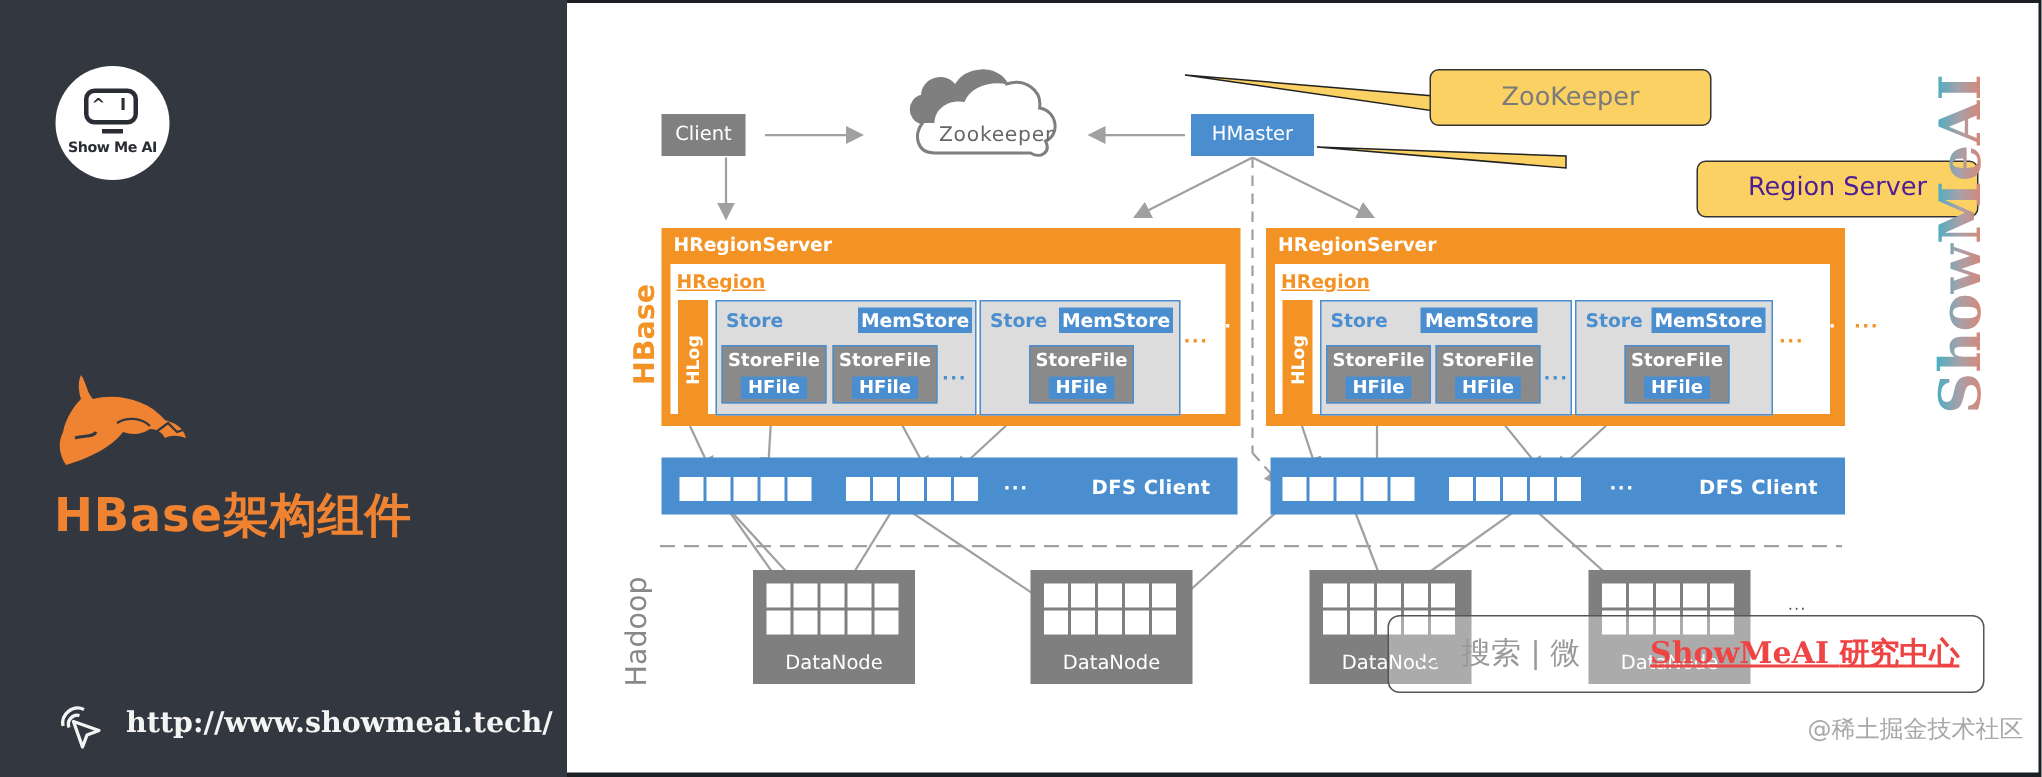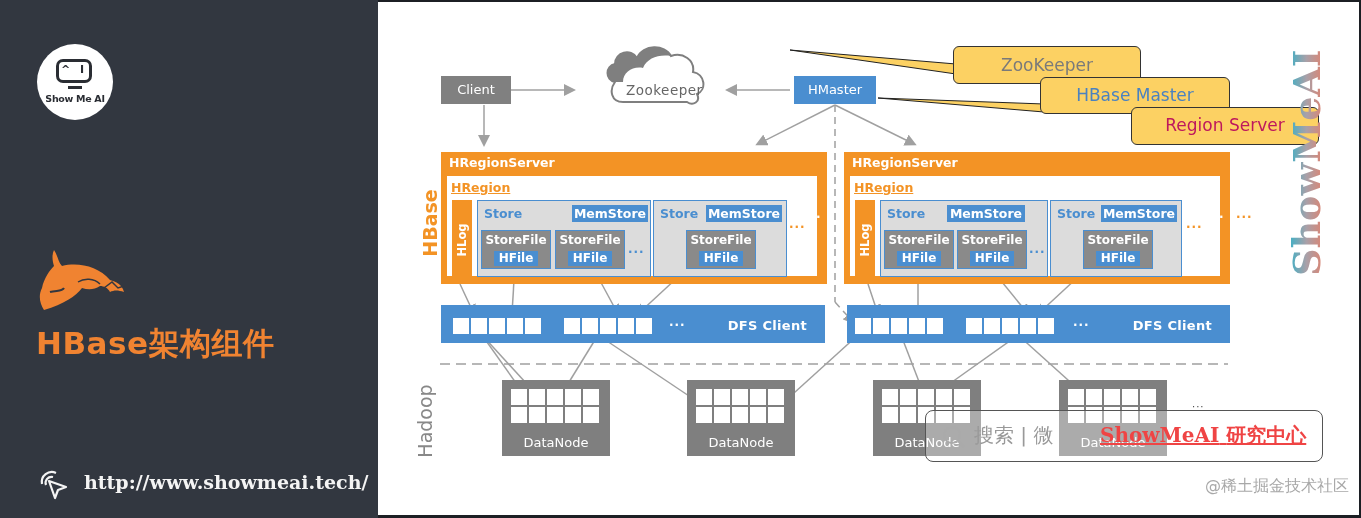--- a/index.html
+++ b/index.html
@@ -117,33 +117,32 @@
       <line x1="640" y1="333" x2="560" y2="390" marker-end="url(#arr)"></line>
       <line x1="640" y1="333" x2="720" y2="405" marker-end="url(#arr)"></line>
 
       <line x1="62" y1="362" x2="850" y2="362" stroke-dasharray="10,6"></line>
     </g>
 
     <path d="M412 48 L578 62 L578 72 Z" fill="#fcd163" stroke="#222" stroke-width="1"></path>
     <path d="M500 96 L666 102 L666 110 Z" fill="#fcd163" stroke="#222" stroke-width="1"></path>
   </svg>
 
-  <div class="abs graybox" style="left:63px;top:74px;width:70px;height:28px;line-height:28px;">Client</div>
+  <div class="abs graybox" style="left:63px;top:74px;width:56px;height:28px;line-height:28px;">Client</div>
 
   <svg class="abs" style="left:225px;top:42px;" width="115" height="62" viewBox="0 0 115 62">
     <path d="M12 38 C2 36 2 22 12 20 C12 8 28 4 34 14 C40 0 62 0 68 12 C80 8 92 16 90 28 C102 30 104 46 94 50 C98 58 90 62 84 58 L20 58 C8 58 6 46 12 38 Z" fill="#fff" stroke="#7f7f7f" stroke-width="2"></path>
     <path d="M12 38 C2 36 2 22 12 20 C12 8 28 4 34 14 C40 0 62 0 68 12 C56 10 44 14 40 24 C30 22 20 28 20 38 Z" fill="#7f7f7f"></path>
   </svg>
   <div class="abs" style="left:248px;top:80px;color:#666;font-size:13.5px;letter-spacing:0.5px;">Zookeeper</div>
 
   <div class="abs bluebox" style="left:416px;top:74px;width:82px;height:28px;line-height:28px;">HMaster</div>
 
   <div class="callout" style="left:575px;top:44px;width:188px;height:38px;line-height:36px;color:#7a7a7a;">ZooKeeper</div>
-  <div class="callout" style="left:662px;top:75px;width:190px;height:37px;line-height:34px;color:#4a82c0;">HBase Master</div>
-  <div class="callout" style="left:753px;top:105px;width:188px;height:38px;line-height:34px;color:#be185d;">Region Server</div>
+  <div class="callout" style="left:753px;top:105px;width:188px;height:38px;line-height:34px;color:#4c1d95;">Region Server</div>
 
   <div class="vlabel" style="left:18px;top:210px;color:#f39325;font-size:19px;font-weight:bold;">HBase</div>
   <div class="vlabel" style="left:10px;top:408px;color:#888;font-size:19px;">Hadoop</div>
 
   <div class="abs rs" style="left:63px;top:150px;width:386px;height:132px;">
     <span class="rslabel">HRegionServer</span>
     <div class="region">
       <span class="rglabel">HRegion</span>
       <div class="hlog">
           <span>HLog</span>

